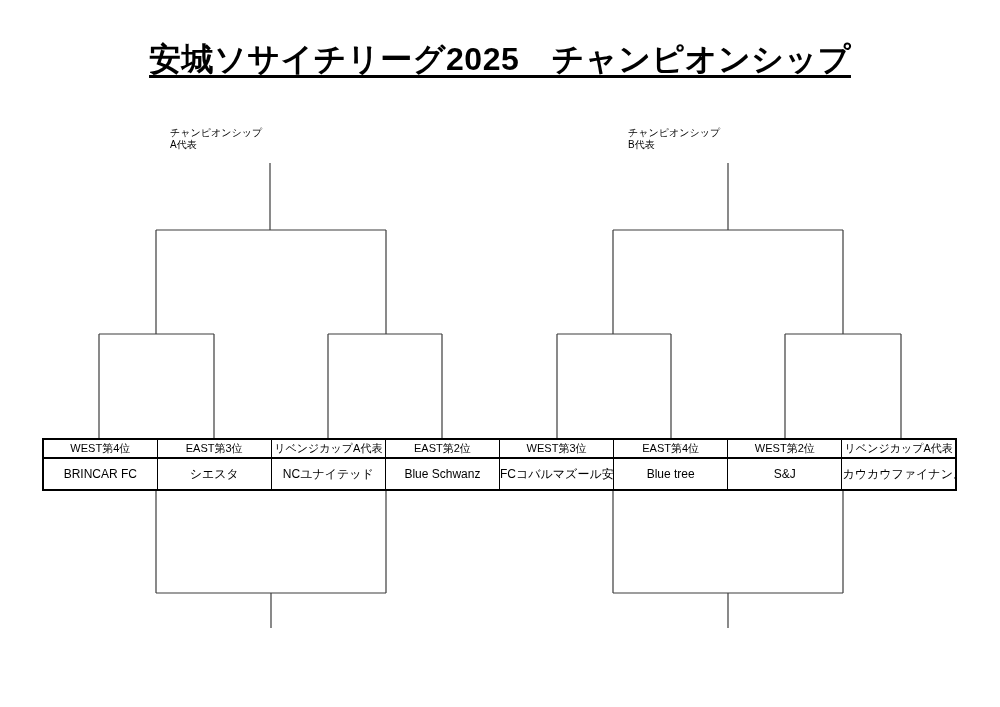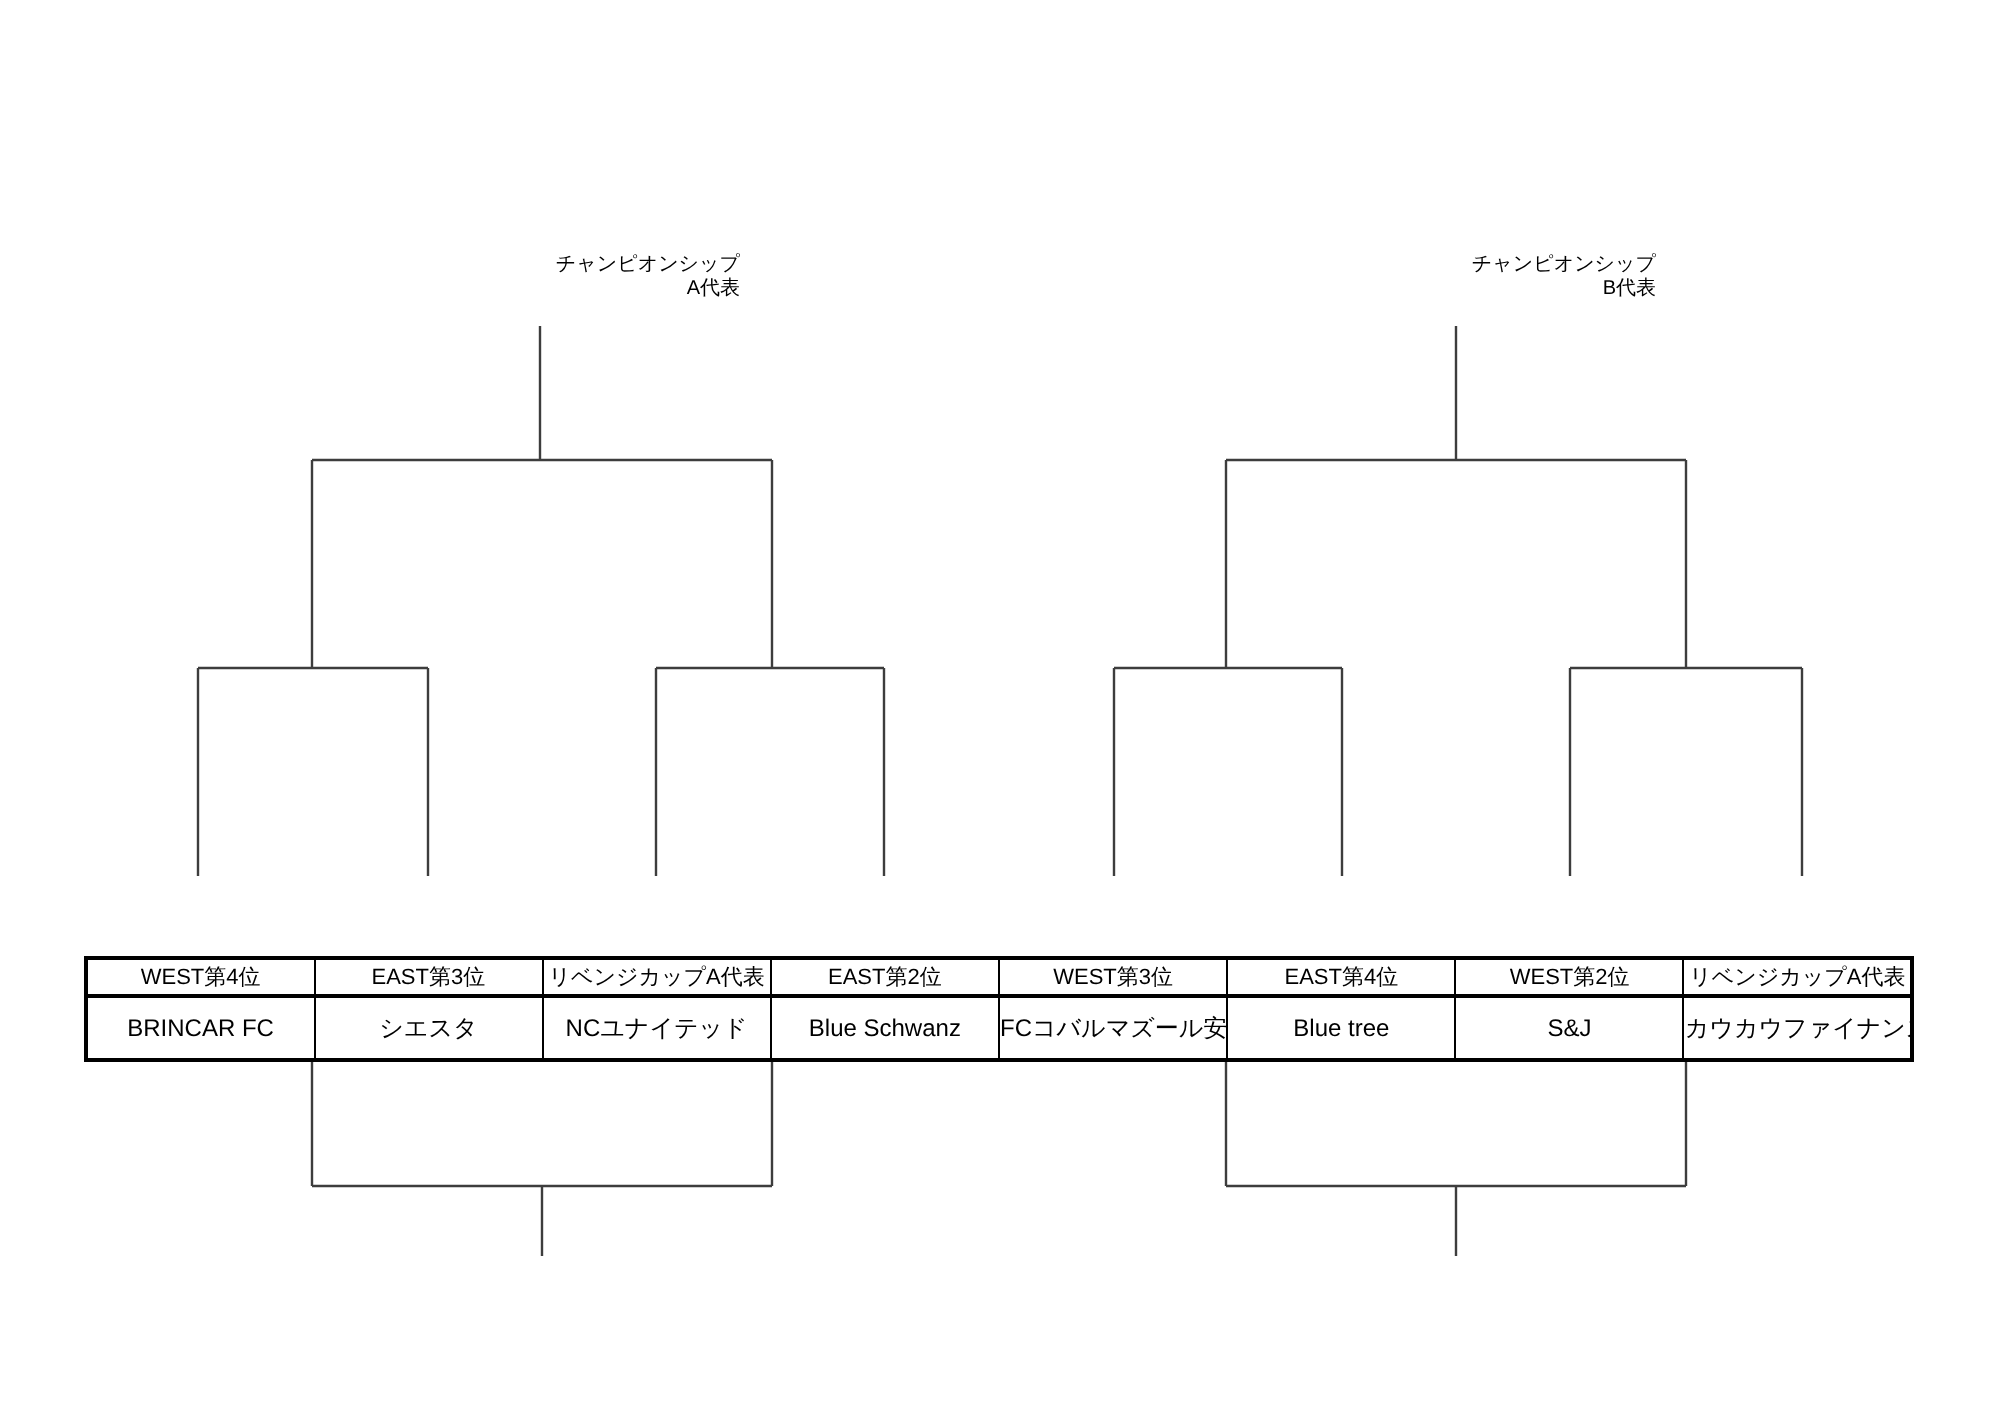--- a/index.html
+++ b/index.html
@@ -26,21 +26,21 @@
     font-weight: bold;
     letter-spacing: 0.5px;
     text-decoration: underline;
     text-underline-offset: 5px;
     white-space: pre;
   }
   .bracket-label {
     position: absolute;
     top: 127px;
     width: 200px;
-    text-align: right;
+    text-align: left;
     font-size: 10px;
     line-height: 11.5px;
     white-space: nowrap;
   }
   .bracket-label.a { left: 170px; }
   .bracket-label.b { left: 628px; }
   .bracket-label span { display: block; }
   svg.lines {
     position: absolute;
     top: 0;
@@ -48,21 +48,20 @@
     pointer-events: none;
   }
   table.seed-table {
     position: absolute;
     left: 42px;
     top: 438px;
     width: 915px;
     table-layout: fixed;
     border-collapse: collapse;
     background: #ffffff;
-    margin-top: 40px;
   }
   table.seed-table td {
     border: 1px solid #000000;
     text-align: center;
     vertical-align: middle;
     padding: 0;
     overflow: hidden;
     white-space: nowrap;
   }
   table.seed-table { border: 2px solid #000000; }
@@ -74,20 +73,21 @@
   table.seed-table tr.team-row td {
     height: 30px;
     font-size: 12px;
   }
 </style>
 </head>
 <body>
 
 <div class="page">
 
+  <div class="title">安城ソサイチリーグ2025　チャンピオンシップ</div>
 
   <div class="bracket-label a">
     <span>チャンピオンシップ</span>
     <span>A代表</span>
   </div>
 
   <div class="bracket-label b">
     <span>チャンピオンシップ</span>
     <span>B代表</span>
   </div>

